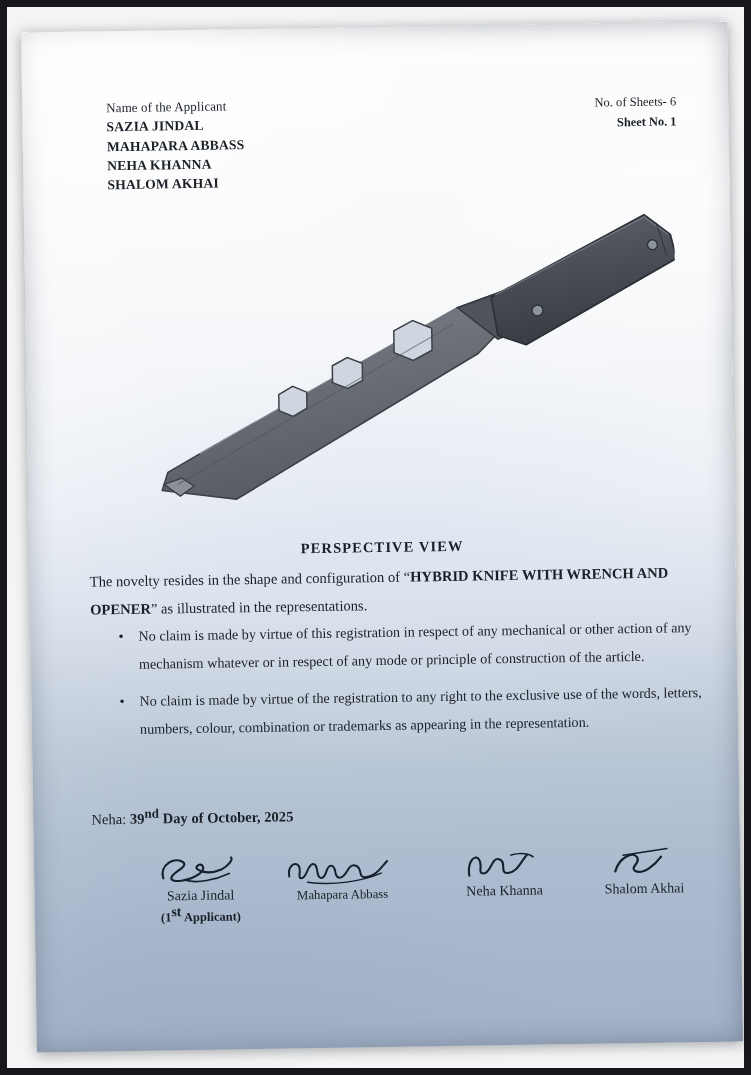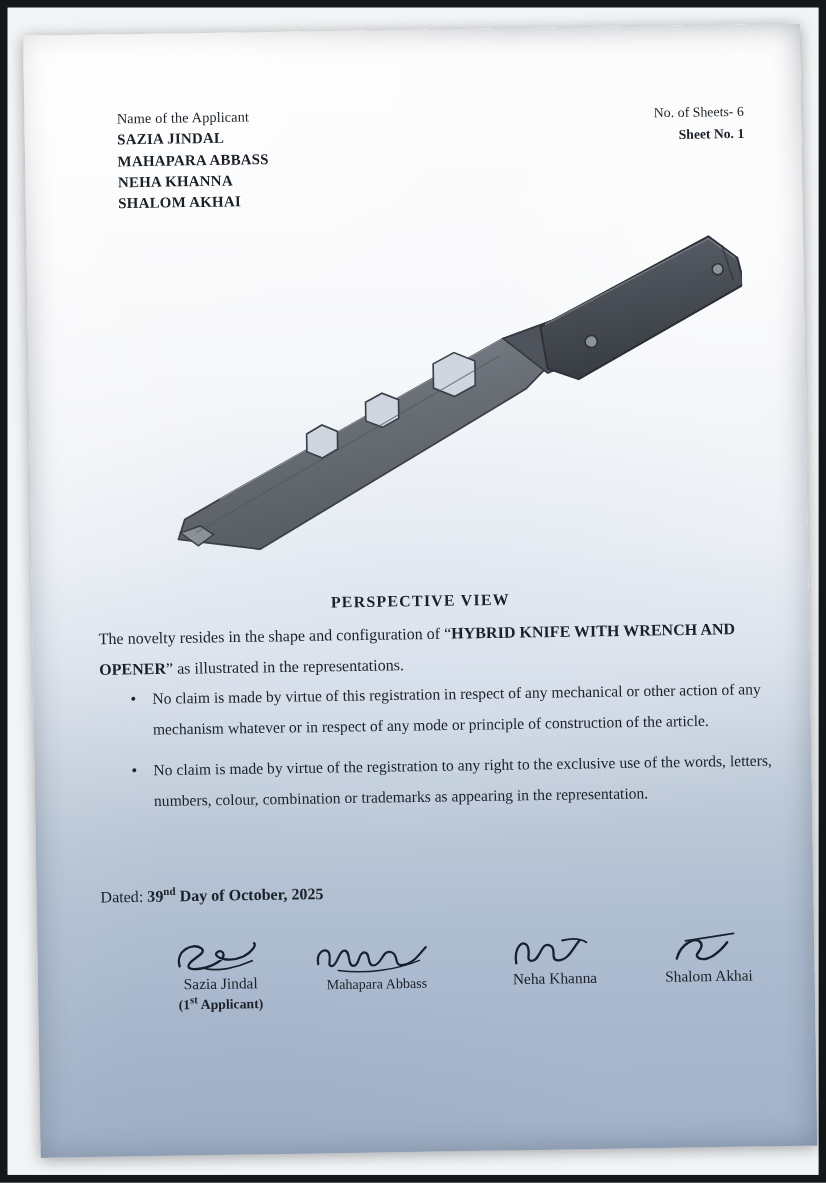--- a/index.html
+++ b/index.html
@@ -166,21 +166,21 @@
   }
 
   .dated {
     position: absolute;
     left: 58px;
     top: 775px;
     font-size: 14.6px;
   }
   .dated .d-lbl { font-weight: normal; }
   .dated .d-val { font-weight: bold; }
-  .dated sup { font-size: 10px; }
+  .dated sup { font-size: 13px; }
 
   
   #signblock {
     position: absolute;
     left: 55px;
     top: 820px;
     width: 600px;
     height: 110px;
   }
   .sig {
@@ -194,21 +194,21 @@
   }
   .sig .nm {
     font-size: 13.6px;
     white-space: nowrap;
   }
   .sig .sub {
     font-size: 12.5px;
     font-weight: bold;
     white-space: nowrap;
   }
-  .sig .sub sup { font-size: 10px; }
+  .sig .sub sup { font-size: 14px; }
 
   .sig-1 { left: 26px;  top: 0; }
   .sig-2 { left: 168px; top: 2px; }
   .sig-3 { left: 330px; top: 0; }
   .sig-4 { left: 470px; top: 0; }
 
   .sig-1 .nm, .sig-3 .nm, .sig-4 .nm { font-size: 14px; }
   .sig-2 .nm { font-size: 12.8px; }
 
   .ink svg { display:block; margin: 0 auto; }
@@ -298,21 +298,21 @@
         <div class="novelty">
           <span>The novelty resides in the shape and configuration of “</span><b>HYBRID KNIFE WITH WRENCH AND OPENER</b><span>” as illustrated in the representations.</span>
         </div>
 
         <ul class="claims">
           <li>No claim is made by virtue of this registration in respect of any mechanical or other action of any mechanism whatever or in respect of any mode or principle of construction of the article.</li>
           <li>No claim is made by virtue of the registration to any right to the exclusive use of the words, letters, numbers, colour, combination or trademarks as appearing in the representation.</li>
         </ul>
 
         <div class="dated">
-          <span class="d-lbl">Dated: </span><span class="d-val">39</span><sup class="d-val">nd</sup><span class="d-val"> Day of October, 2025</span>
+          <span class="d-lbl">Neha: </span><span class="d-val">39</span><sup class="d-val">nd</sup><span class="d-val"> Day of October, 2025</span>
         </div>
 
         <div id="signblock">
 
           <div class="sig sig-1">
             <span class="ink">
               <svg width="110" height="38" viewBox="0 0 110 38">
                 <path d="M18,28 C14,14 30,6 38,12 C44,17 26,22 26,28 C26,33 44,31 54,24 C62,18 56,12 52,16 C48,20 62,26 76,20 C84,16 88,10 86,8" fill="none" stroke="#16202e" stroke-width="2.1" stroke-linecap="round"></path>
                 <path d="M40,30 C52,34 70,30 84,24" fill="none" stroke="#16202e" stroke-width="1.6" stroke-linecap="round"></path>
               </svg>

